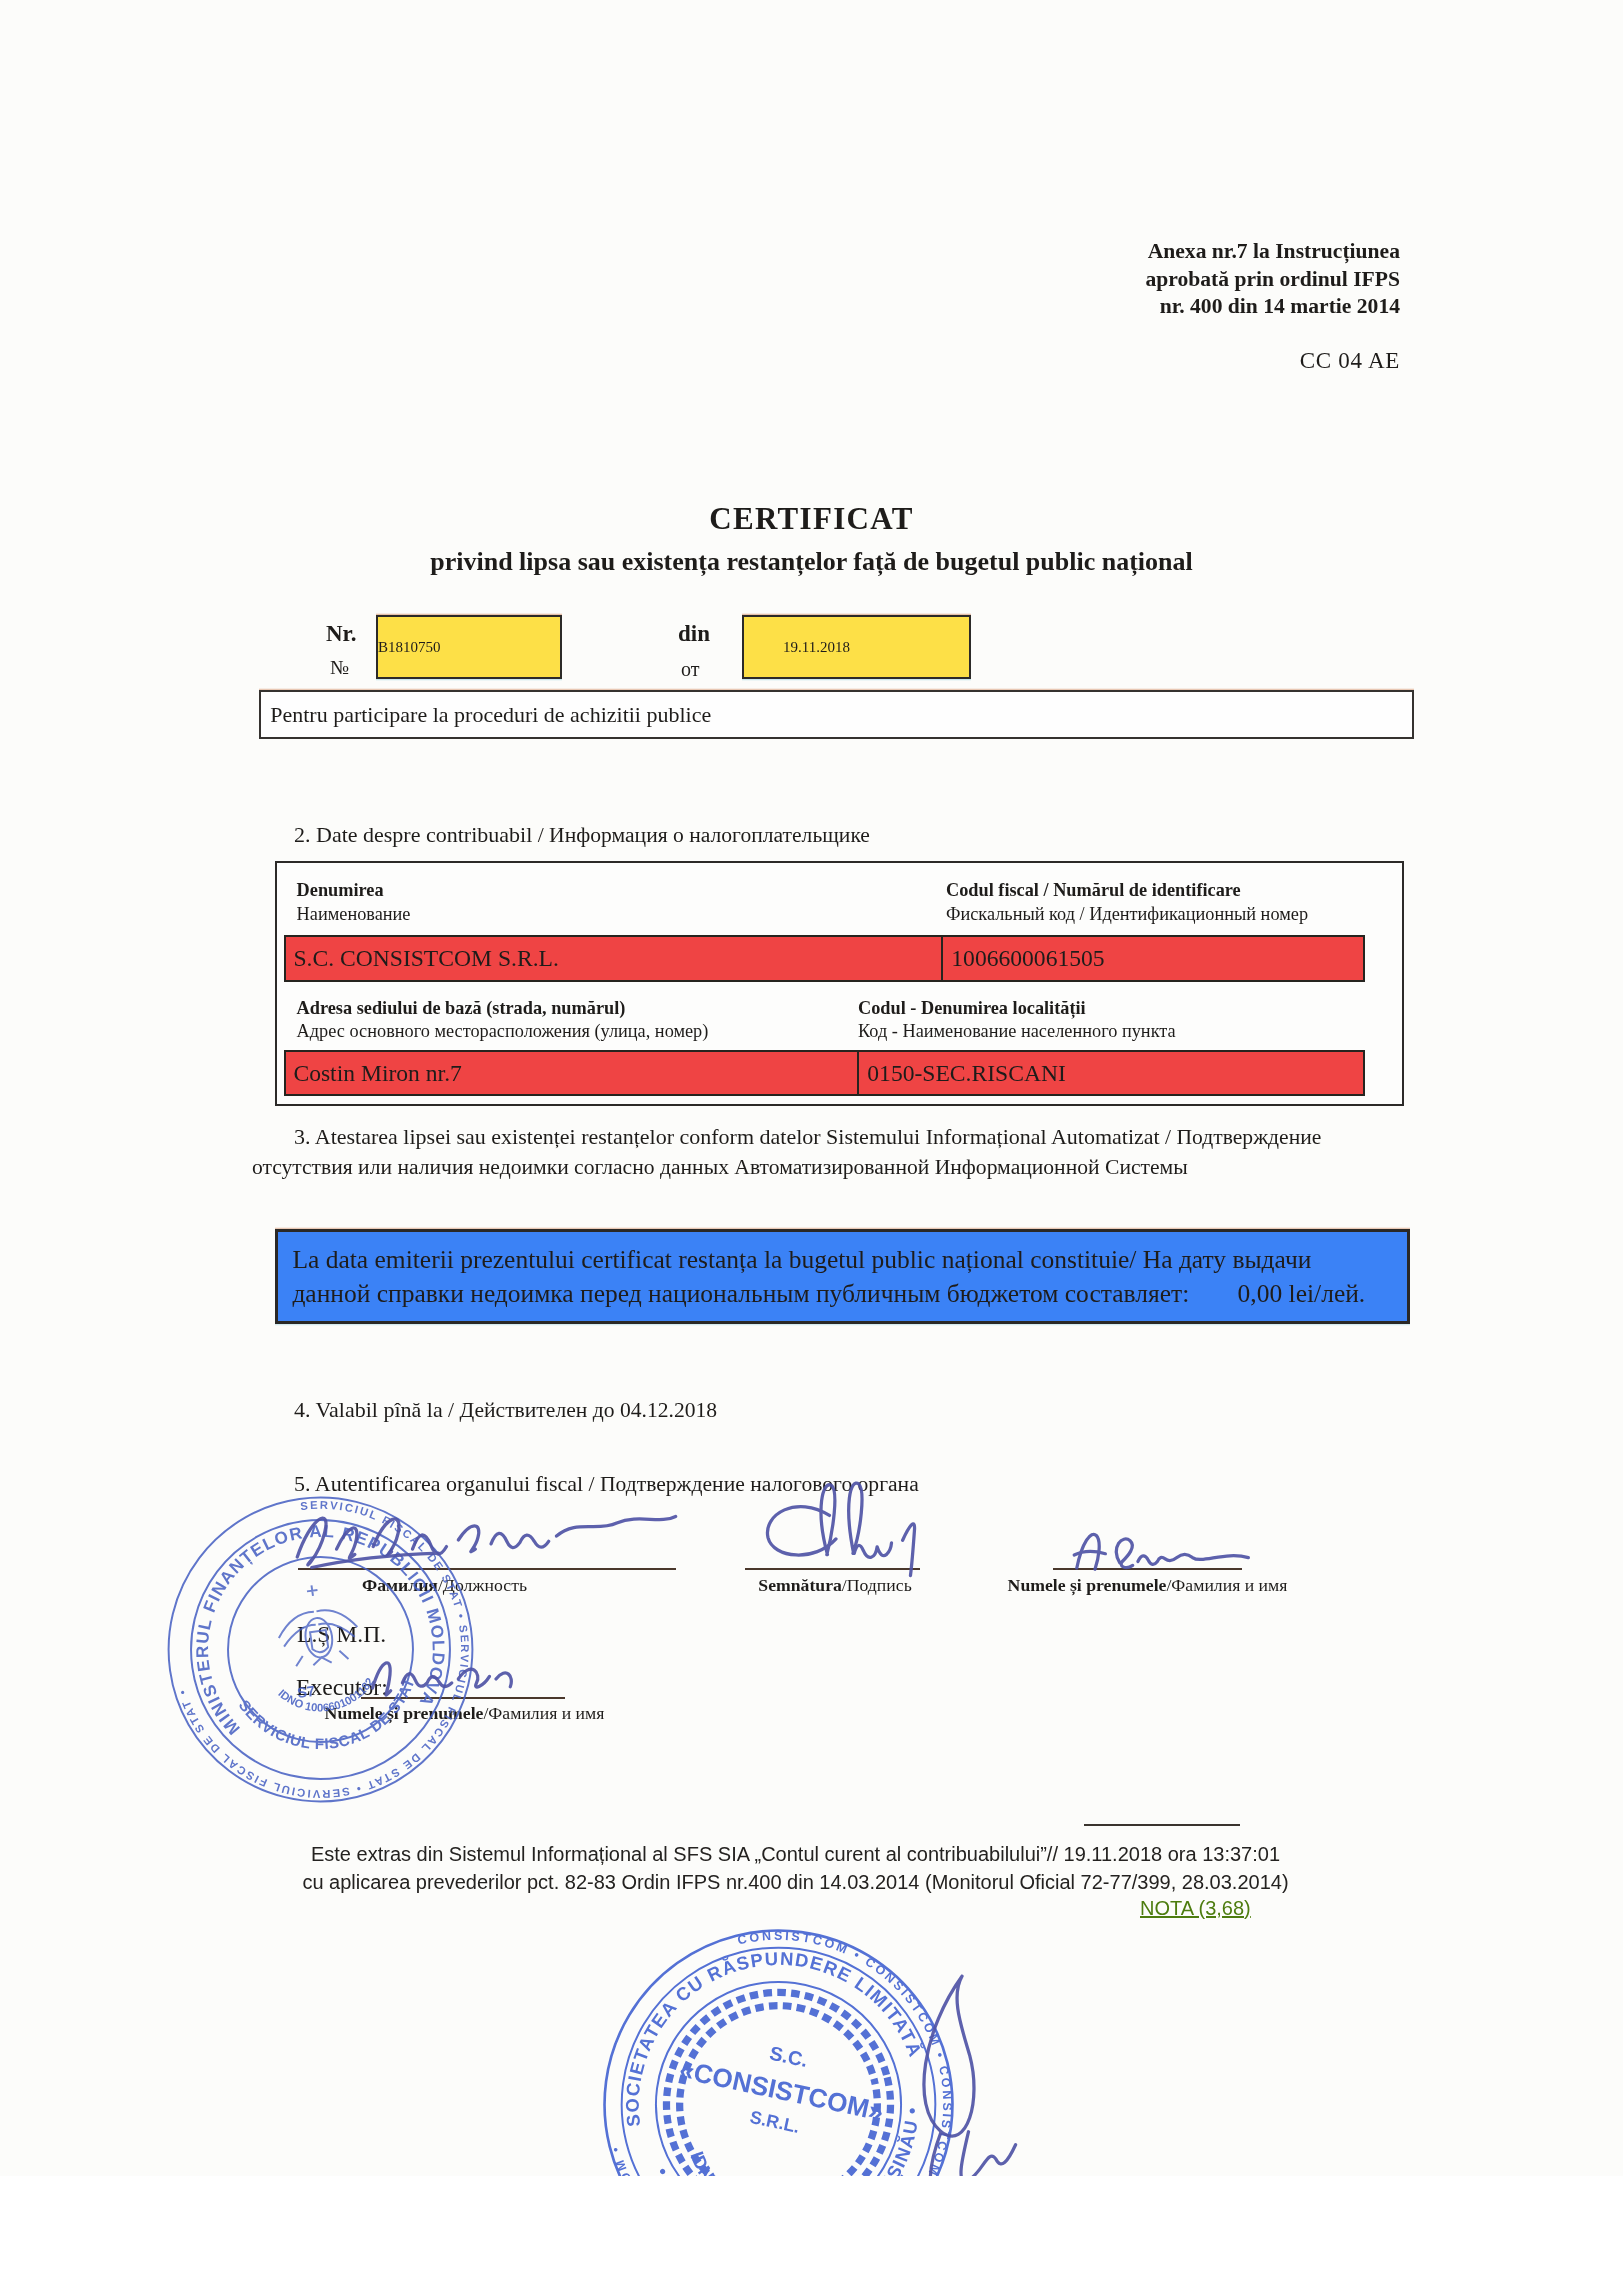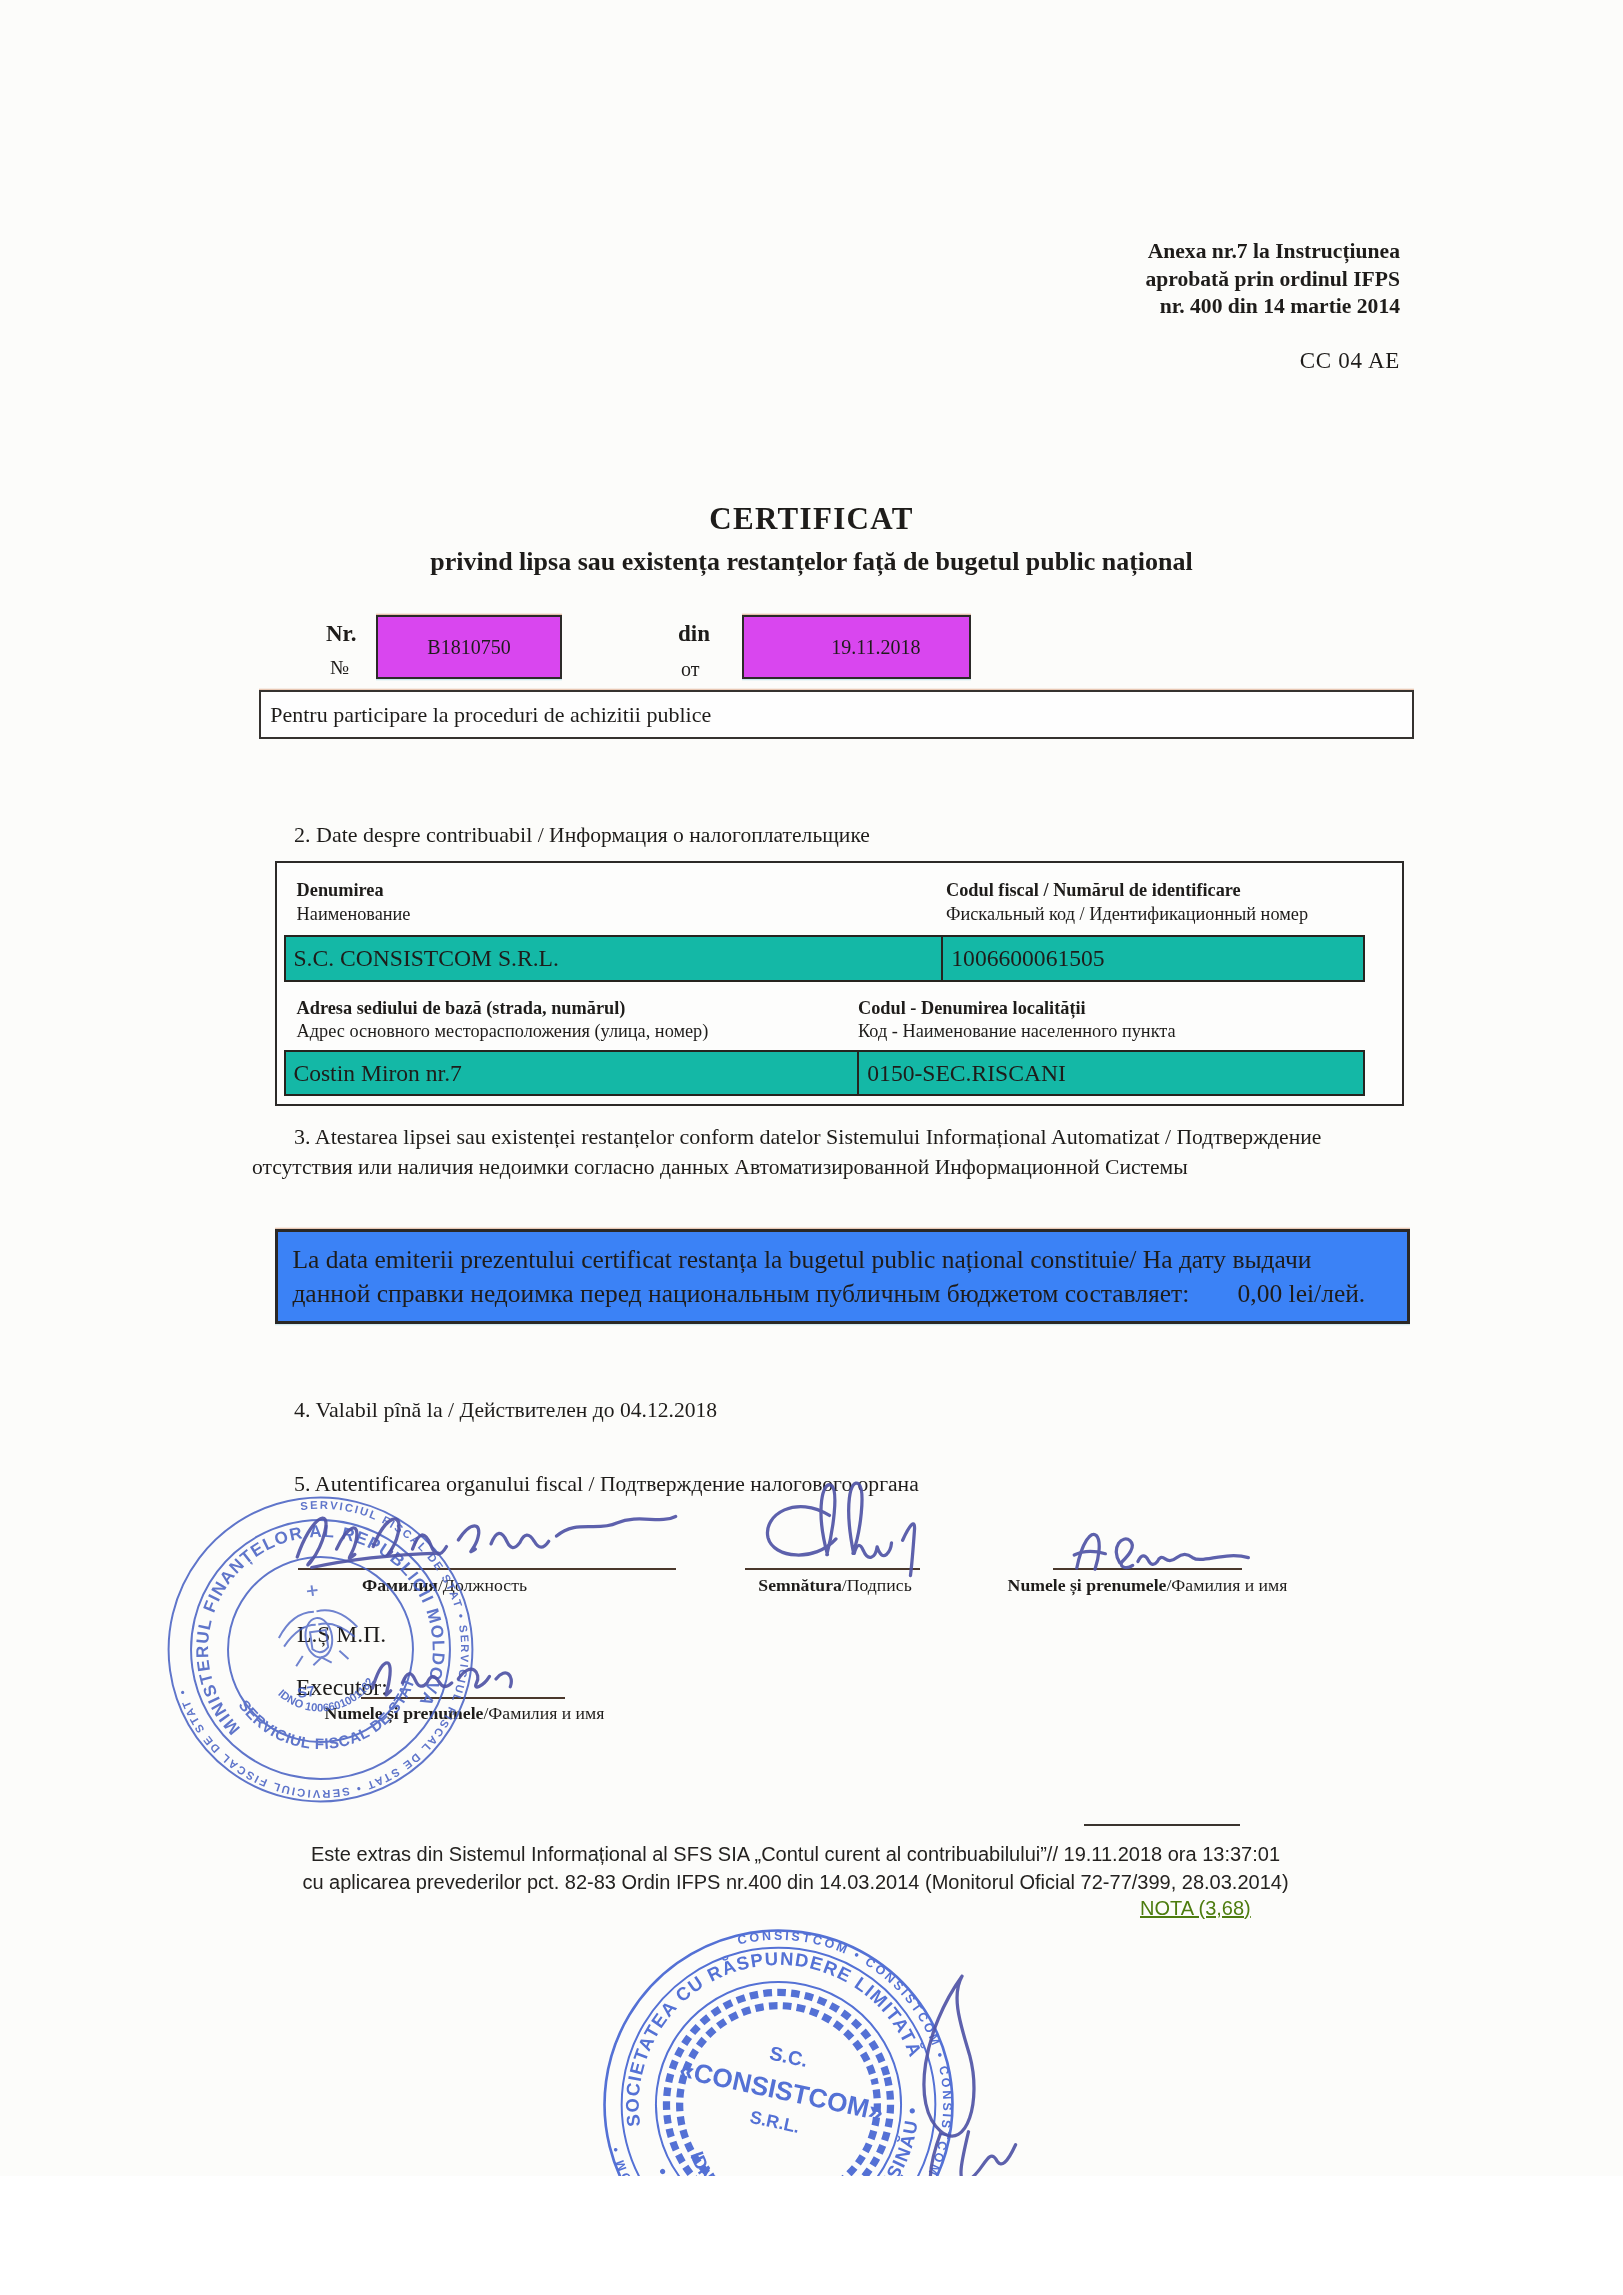--- a/index.html
+++ b/index.html
@@ -6,30 +6,30 @@
   .page{position:relative;width:1623px;height:2176px;background:#fcfcfa;
         font-family:"Liberation Serif",serif;color:#1e1c1a;overflow:hidden;}
   .abs{position:absolute;}
   .b{font-weight:400;margin-left:42px;}
   .annex{top:238px;left:785px;width:615px;text-align:right;font-size:21.6px;line-height:27.5px;font-weight:700;}
   .cc{top:348px;left:785px;width:615px;text-align:right;font-size:23px;letter-spacing:0.7px;}
   .title{top:501px;left:0;width:1623px;text-align:center;font-size:31px;font-weight:700;letter-spacing:1.3px;}
   .subtitle{top:547px;left:0;width:1623px;text-align:center;font-size:26px;font-weight:700;}
   .lbl-big{font-size:23px;font-weight:700;}
   .lbl-ru{font-size:20px;}
-  .valbox{border:2.6px solid #2c2a28;background:#d946ef;display:flex;align-items:center;justify-content:center;
-          font-size:20px;box-shadow:0 -1.3px 0 rgba(190,80,20,.35), 0 1.3px 0 rgba(60,170,200,.25);}
+  .valbox{border:2.6px solid #2c2a28;background:#fde047;display:flex;align-items:center;
+          font-size:15px;box-shadow:0 -1.3px 0 rgba(190,80,20,.35), 0 1.3px 0 rgba(60,170,200,.25);}
   .heading{font-size:22px;}
   .heading .ru{font-weight:400;font-size:21.6px;}
   .fieldbox{border:2px solid #35322f;background:#fefefe;font-size:22px;display:flex;align-items:center;
             padding-left:9.2px;box-shadow:0 -1.3px 0 rgba(190,80,20,.3);}
   .tbl{border:2.6px solid #2c2a28;background:#fdfdfc;}
   .sm-b{font-size:18.3px;font-weight:700;}
   .sm-r{font-size:18.3px;}
-  .cellrow{position:absolute;border:2px solid #26241f;display:flex;background:#14b8a6;}
+  .cellrow{position:absolute;border:2px solid #26241f;display:flex;background:#ef4444;}
   .cell{font-size:23.6px;display:flex;align-items:center;padding-left:7.9px;}
   .statement{border:3.3px solid #2a2826;background:#3b82f6;font-size:25.5px;line-height:34px;padding:10.5px 14.4px;
              box-shadow:0 -1.3px 0 rgba(190,80,20,.3), 0 1.3px 0 rgba(60,170,200,.2);}
   .sig-line{border-top:2px solid #4a382c;}
   .under-lbl{font-size:17.7px;text-align:center;}
   .under-lbl .ro{font-weight:700;}
   .footer{top:1841px;left:216px;width:1159px;text-align:center;
           font-family:"Liberation Sans",sans-serif;font-size:20px;line-height:27.5px;color:#242220;}
   .nota{top:1897px;left:1140px;font-family:"Liberation Sans",sans-serif;font-size:20px;
         text-decoration:underline;color:#4d7c0f;}

